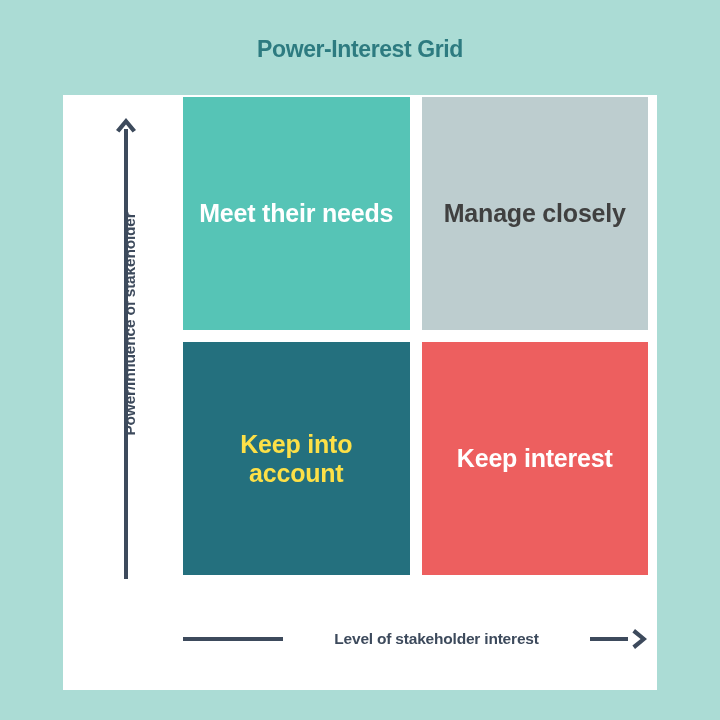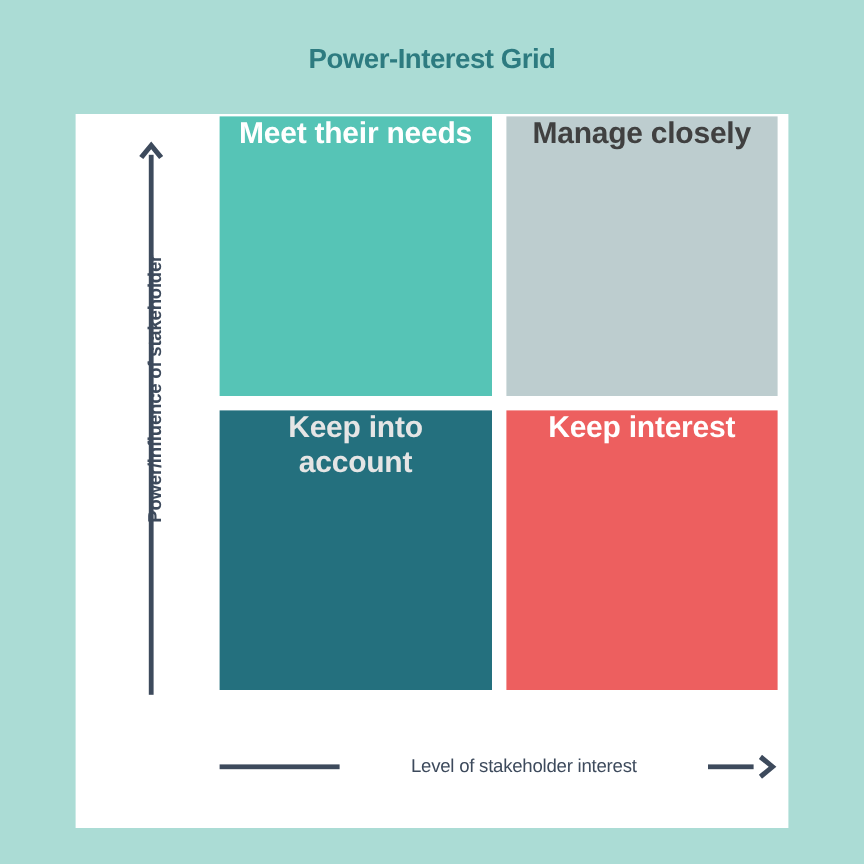--- a/index.html
+++ b/index.html
@@ -50,32 +50,33 @@
     top: 2px;      
     width: 465px;  
     height: 478px; 
     display: grid;
     grid-template-columns: 1fr 1fr;
     grid-template-rows: 1fr 1fr;
     gap: 12px;
   }
   .quadrant {
     display: flex;
+    align-items: center;
     justify-content: center;
     text-align: center;
     font-size: 25px;
     font-weight: bold;
     line-height: 1.16;
     letter-spacing: -0.2px;
-    padding: 0 8px;
+    padding: 12px 8px;
     box-sizing: border-box;
   }
   .q-meet-needs   { background: #56c4b6; color: #ffffff; }
   .q-manage       { background: #bdcdcf; color: #404040; }
-  .q-keep-account { background: #24707e; color: #e5e5e5; }
+  .q-keep-account { background: #24707e; color: #fde047; }
   .q-keep-informed{ background: #ed5f5f; color: #ffffff; }
 
   
   #y-axis {
     position: absolute;
     left: 52px;   
     top: 22px;    
     width: 28px;
     height: 462px; 
   }
@@ -121,21 +122,21 @@
   #x-axis-line-left {
     height: 4px;
     width: 100px;
     background: #3d4a5c;
     flex: 0 0 auto;
   }
   #x-axis-label {
     flex: 1 1 auto;
     text-align: center;
     font-size: 15.5px;
-    font-weight: normal;
+    font-weight: bold;
     color: #3d4a5c;
     letter-spacing: -0.2px;
     white-space: nowrap;
     padding: 0 2px;
   }
   #x-axis-arrow-wrap {
     flex: 0 0 auto;
     display: flex;
     align-items: center;
   }

